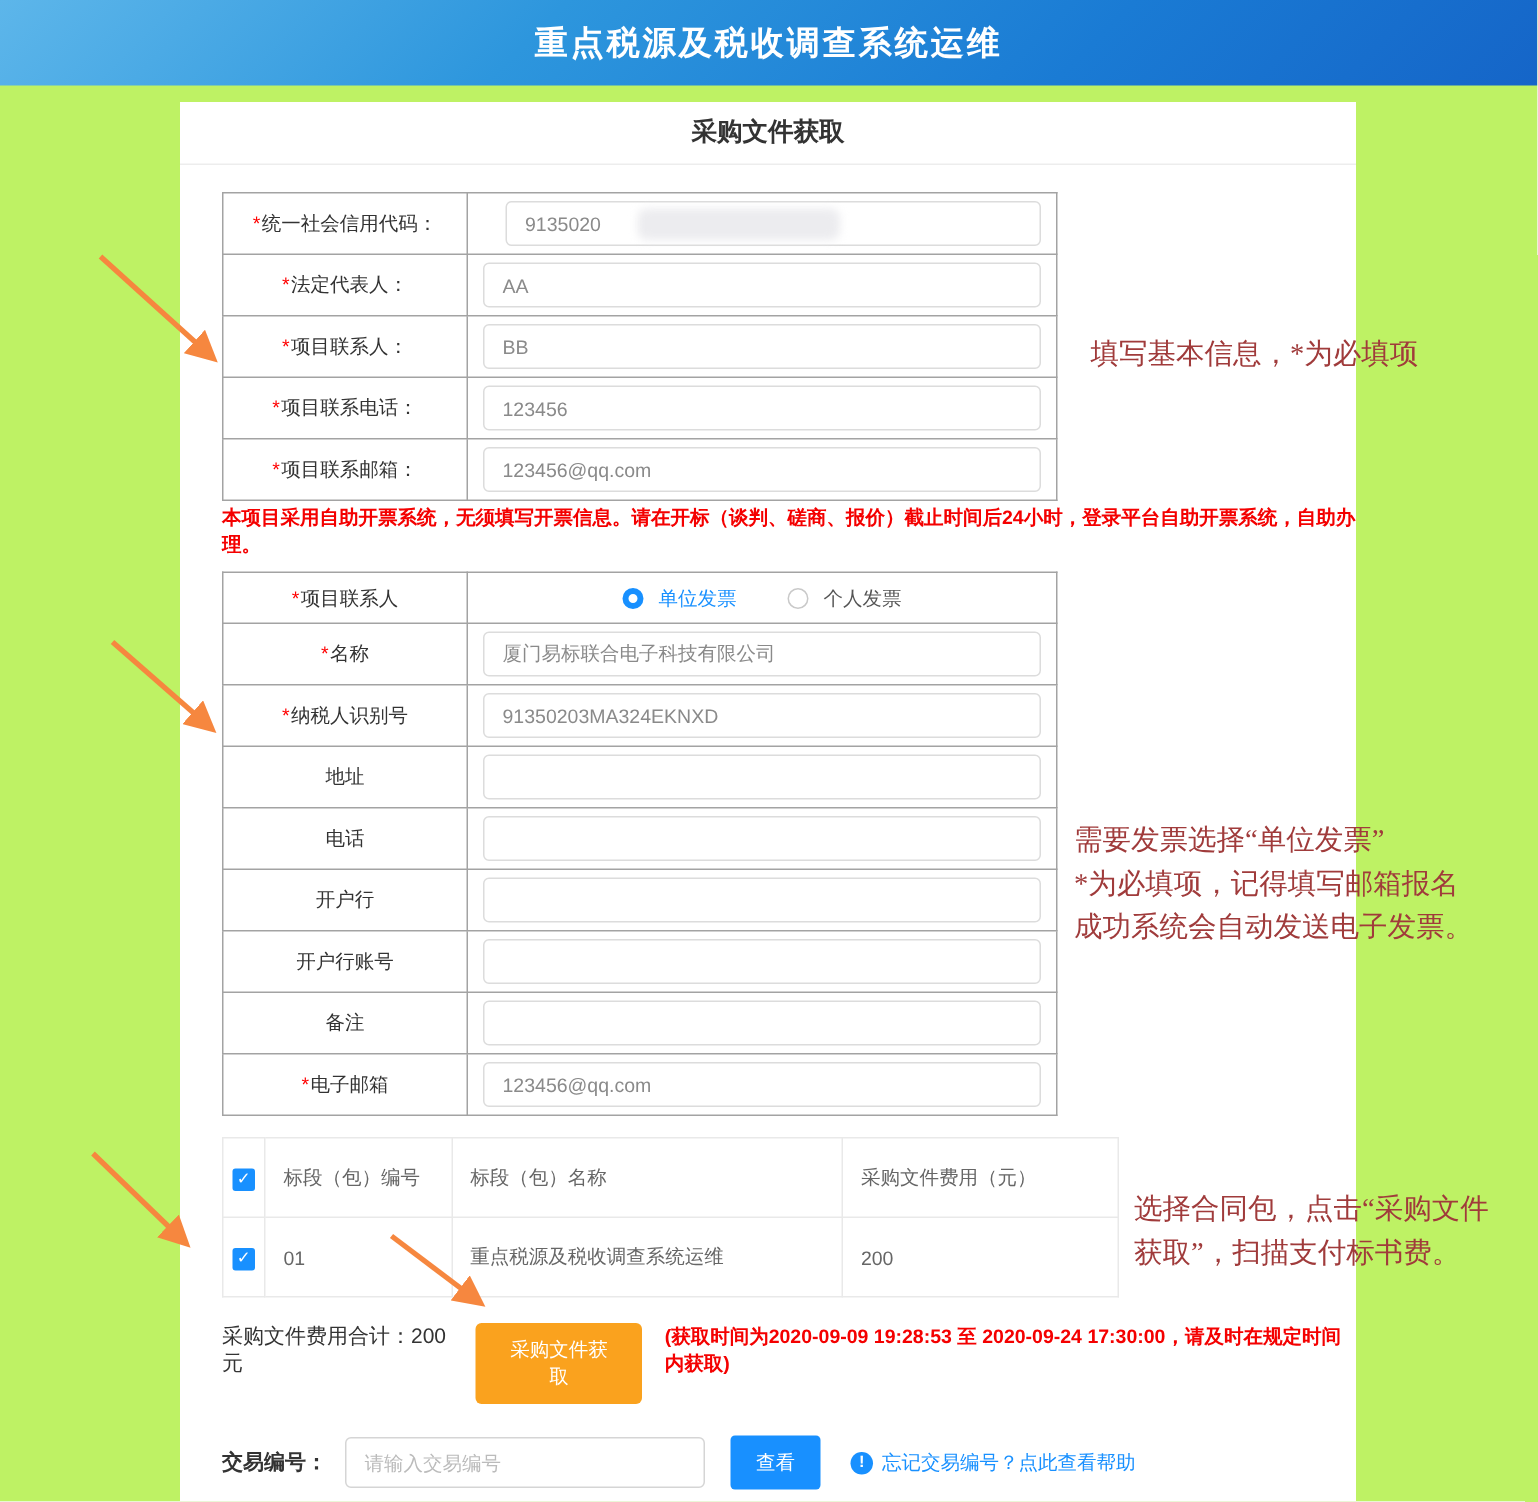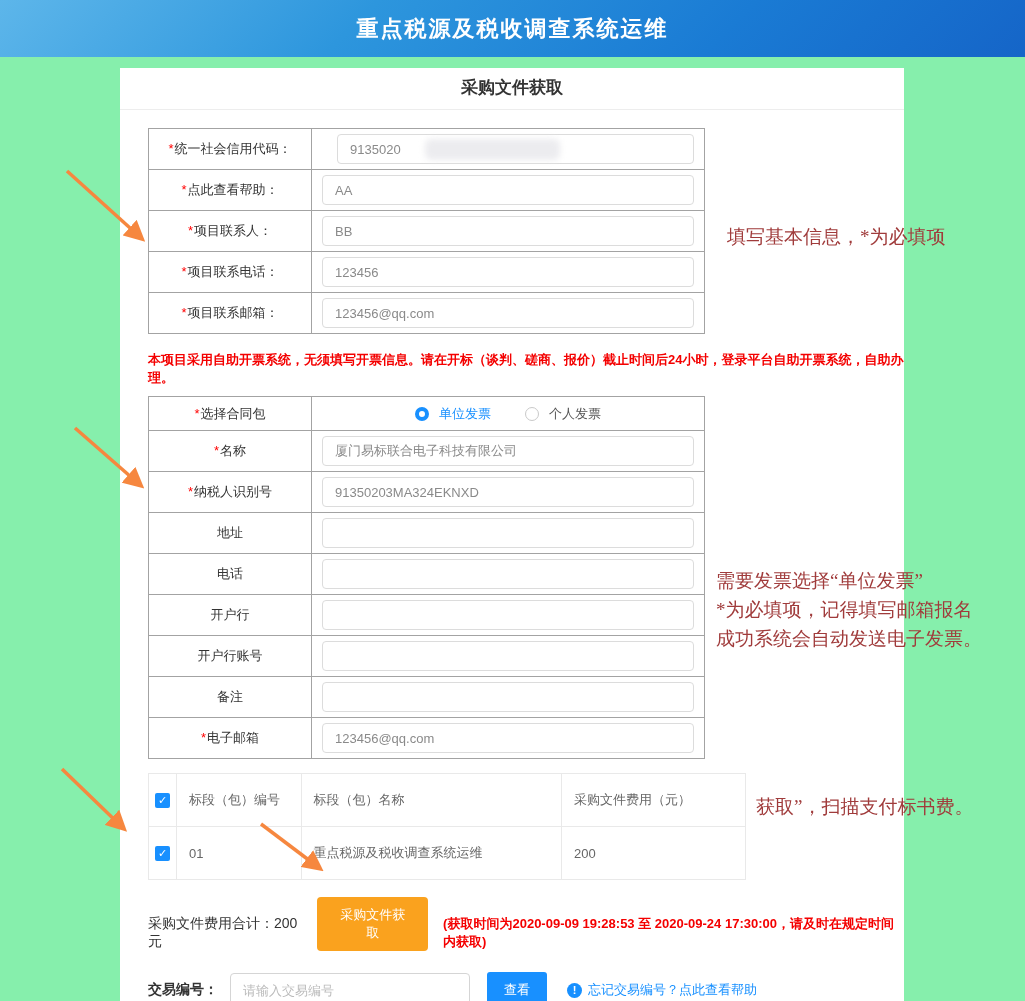--- a/index.html
+++ b/index.html
@@ -1,18 +1,18 @@
 <!DOCTYPE html>
 <html><head>
 <meta charset="utf-8">
 <style>
   * { margin:0; padding:0; box-sizing:border-box; }
   html,body { width:1025px; }
   body { font-family:"Liberation Sans","DejaVu Sans",sans-serif; background:#eef0f4; }
-  .stage { position:relative; width:1025px; height:1001px; overflow:hidden; background:#86efac; }
+  .stage { position:relative; width:1025px; height:1001px; overflow:hidden; background:#bef264; }
 
   
   .app-header { position:absolute; top:0; left:0; width:1025px; height:57px;
     background:linear-gradient(135deg,#5db6ea 0%,#2d96dd 35%,#1a7bd4 70%,#1565c8 100%);
     display:flex; align-items:center; justify-content:center; }
   .app-header h1 { color:#fff; font-size:22px; font-weight:bold; letter-spacing:2px; }
 
   
   .card { position:absolute; left:120px; top:68px; width:784px; height:933px; background:#fff; }
   .card-title { height:42px; line-height:40px; text-align:center; font-size:17px; font-weight:bold;
@@ -28,21 +28,21 @@
   .input-row td { height:41px; }
   td.val.center { text-align:center; font-size:13px; color:#555; }
   .req { color:#f00; margin-right:1px; }
   .tin { width:100%; height:30px; border:1px solid #dcdcdc; border-radius:4px; padding:0 12px;
     font-size:13px; color:#8a8a8a; outline:none; font-family:inherit; background:#fff; }
   .blur-wrap { position:relative;margin-left:15px; }
   .blur-patch { position:absolute; left:88px; top:5px; width:135px; height:21px; border-radius:6px;
     background:rgba(235,235,238,.95); filter:blur(3px); pointer-events:none; }
 
   .tbl1 { margin-top:18px; }
-  .notice-red { margin-top:17px; font-size:13px; font-weight:bold; color:#f40000; width:770px; }
+  .notice-red { margin-top:2px; font-size:13px; font-weight:bold; color:#f40000; width:770px; }
   .tbl2 { margin-top:9px; }
 
   
   .radio-cell { display:flex; align-items:center; justify-content:center; gap:10px; height:25px; }
   .radio { width:14px; height:14px; border-radius:50%; display:inline-block; background:#fff; }
   .radio.on { border:4px solid #1890ff; }
   .radio.off { border:1px solid #c9c9c9; }
   .radio-lbl-on { color:#1890ff; font-size:13px; margin-right:24px; }
   .radio-lbl-off { color:#555; font-size:13px; }
 
@@ -50,21 +50,21 @@
   table.pkg { margin-top:14px; border-collapse:collapse; width:598px; font-size:13px; color:#666; }
   table.pkg td { border:1px solid #e9e9e9; height:42px; padding:17px 12px; }
   table.pkg td.cb { width:26px; padding:0 6px; text-align:center; }
   table.pkg .c-no { width:125px; }
   table.pkg .c-name { width:262px; }
   table.pkg .c-fee { width:185px; }
   .checkbox { display:inline-block; width:15px; height:15px; background:#1890ff; border-radius:2px;
     color:#fff; font-size:11px; line-height:15px; text-align:center; font-weight:bold; }
 
   
-  .total-row { margin-top:17px; display:flex; align-items:flex-end; }
+  .total-row { margin-top:17px; display:flex; align-items:flex-start; }
   .total-lbl { font-size:14px; color:#333; }
   .btn-orange { margin-left:17px; background:#faa21e; color:#fff; border:none; border-radius:4px;
     padding:9px 19px; font-size:13px; cursor:pointer; font-family:inherit; }
   .time-note { margin-left:15px; font-size:13px; font-weight:bold; color:#f40000; }
 
   .txn-row { margin-top:21px; display:flex; align-items:center; }
   .txn-lbl { font-size:14px; font-weight:bold; color:#333; }
   .txn-input { margin-left:12px; width:240px; height:34px; border:1px solid #d5d5d5; border-radius:4px;
     padding:0 12px; font-size:13px; color:#555; outline:none; font-family:inherit; }
   .txn-input::placeholder { color:#bbb; }
@@ -72,21 +72,21 @@
     padding:9px 17px; font-size:13px; cursor:pointer; font-family:inherit; }
   .help { margin-left:20px; display:flex; align-items:center; gap:6px; text-decoration:none; }
   .info-icon { width:15px; height:15px; border-radius:50%; background:#1890ff; color:#fff;
     font-size:11px; font-weight:bold; line-height:15px; text-align:center; display:inline-block; }
   .help-text { color:#1890ff; font-size:13px; }
 
   
   .anno { position:absolute; color:#a03b3b; font-size:19px; line-height:29px;
     font-family:"Liberation Serif","DejaVu Serif",serif; }
   .anno1 { left:727px; top:222px; }
-  .anno2 { left:716px; top:566px; }
+  .anno2 { left:716px; top:546px; }
   .anno3 { left:756px; top:792px; }
 
   .arrows { position:absolute; left:0; top:0; width:1025px; height:1001px; pointer-events:none; }
 </style>
 </head>
 <body>
 
 <div class="stage">
 
   <div class="app-header">
@@ -102,21 +102,21 @@
         <tr class="input-row">
           <td class="lbl"><span class="req">*</span><span>统一社会信用代码：</span></td>
           <td class="val">
             <div class="blur-wrap">
               <input class="tin" value="9135020" style="">
               <span class="blur-patch"></span>
             </div>
           </td>
         </tr>
         <tr class="input-row">
-          <td class="lbl"><span class="req">*</span><span>点此查看帮助：</span></td>
+          <td class="lbl"><span class="req">*</span><span>法定代表人：</span></td>
           <td class="val"><input class="tin" value="AA" style=""></td>
         </tr>
         <tr class="input-row">
           <td class="lbl"><span class="req">*</span><span>项目联系人：</span></td>
           <td class="val"><input class="tin" value="BB" style=""></td>
         </tr>
         <tr class="input-row">
           <td class="lbl"><span class="req">*</span><span>项目联系电话：</span></td>
           <td class="val"><input class="tin" value="123456" style=""></td>
         </tr>
@@ -125,21 +125,21 @@
           <td class="val"><input class="tin" value="123456@qq.com" style=""></td>
         </tr>
       </tbody>
         </table>
 
       <div class="notice-red">本项目采用自助开票系统，无须填写开票信息。请在开标（谈判、磋商、报价）截止时间后24小时，登录平台自助开票系统，自助办理。</div>
 
       <table class="form tbl2">
         <tbody>
             <tr>
-          <td class="lbl"><span class="req">*</span><span>选择合同包</span></td>
+          <td class="lbl"><span class="req">*</span><span>项目联系人</span></td>
           <td class="val">
             <div class="radio-cell">
               <span class="radio on"></span>
               <span class="radio-lbl-on">单位发票</span>
               <span class="radio off"></span>
               <span class="radio-lbl-off">个人发票</span>
             </div>
           </td>
         </tr>
         <tr class="input-row">
@@ -213,20 +213,21 @@
     </div>
   </div>
 
   <div class="anno anno1">填写基本信息，*为必填项</div>
   <div class="anno anno2">
     <div>需要发票选择“单位发票”</div>
     <div>*为必填项，记得填写邮箱报名</div>
     <div>成功系统会自动发送电子发票。</div>
   </div>
   <div class="anno anno3">
+    <div>选择合同包，点击“采购文件</div>
     <div>获取”，扫描支付标书费。</div>
   </div>
 
   <svg class="arrows" viewBox="0 0 1025 1001" xmlns="http://www.w3.org/2000/svg">
     <defs>
       <marker id="ah" markerWidth="6" markerHeight="6" refX="4" refY="3" orient="auto">
         <path d="M0,0 L6,3 L0,6 Z" fill="#f6873f"></path>
       </marker>
     </defs>
     <line x1="67" y1="171" x2="140" y2="237" stroke="#f6873f" stroke-width="3.5" marker-end="url(#ah)"></line>

